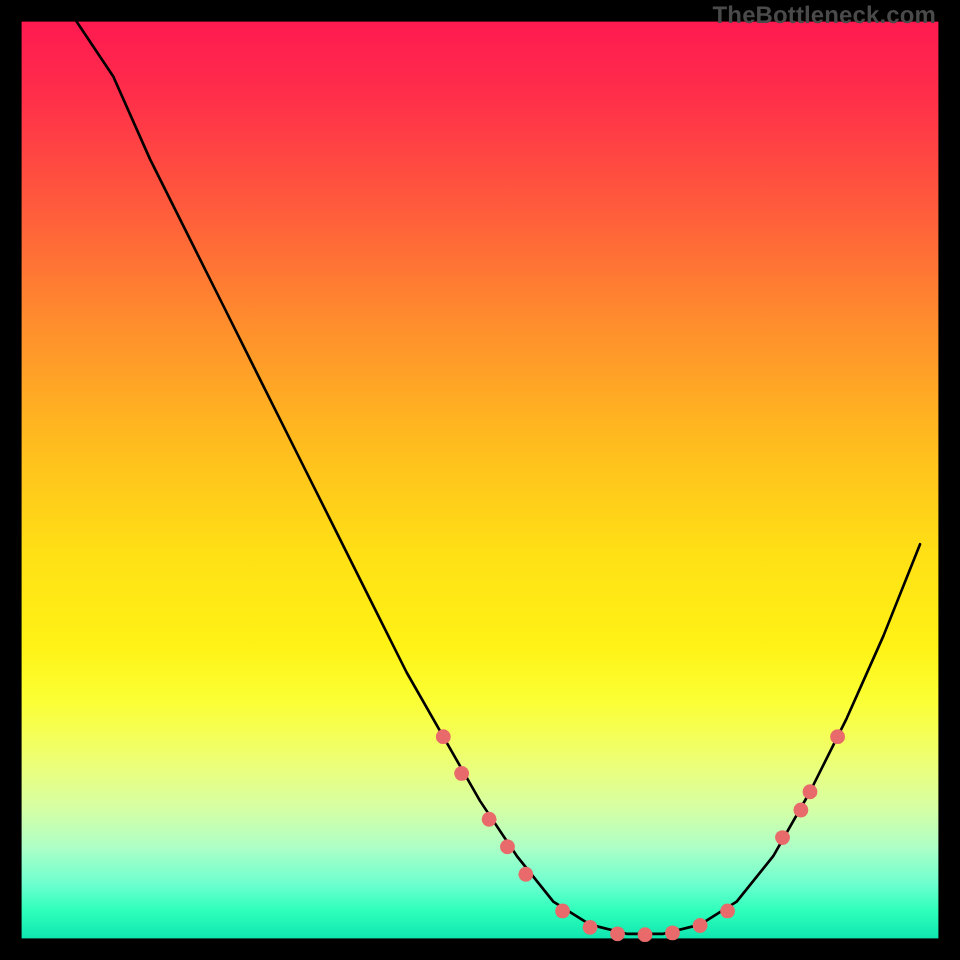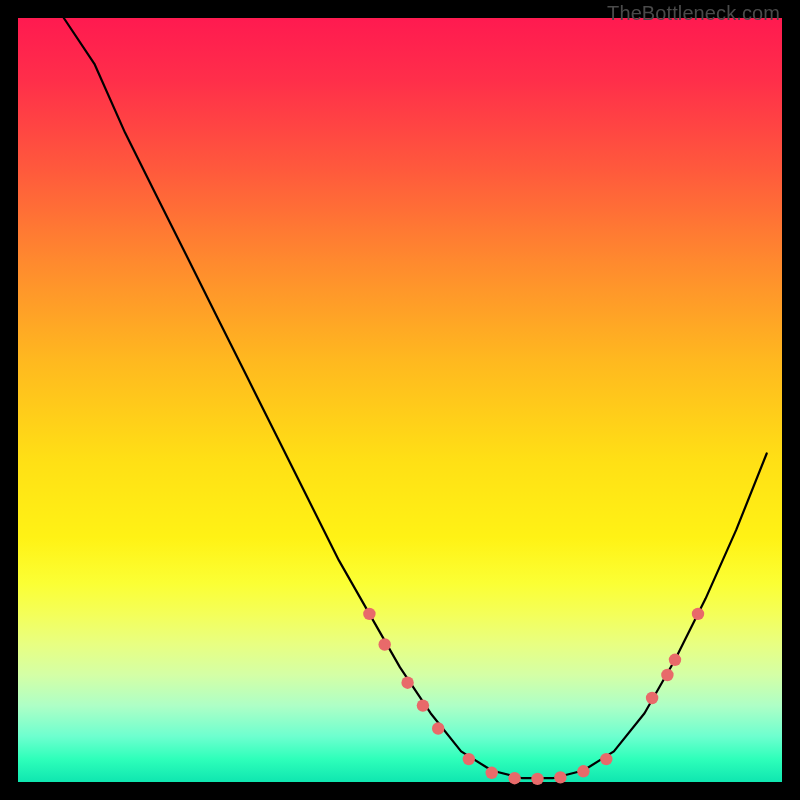--- a/index.html
+++ b/index.html
@@ -39,21 +39,21 @@
       #2effba 97%,
       #0fe6b0 100%
     );
   }
   .watermark {
     position: absolute;
     top: 2px;
     right: 20px;
     color: #4a4a4a;
     font-size: 20px;
-    font-weight: normal;
+    font-weight: bold;
     letter-spacing: 0.1px;
     z-index: 10;
   }
   svg.curve {
     position: absolute;
     left: 0;
     top: 0;
     width: 764px;
     height: 764px;
     overflow: visible;

